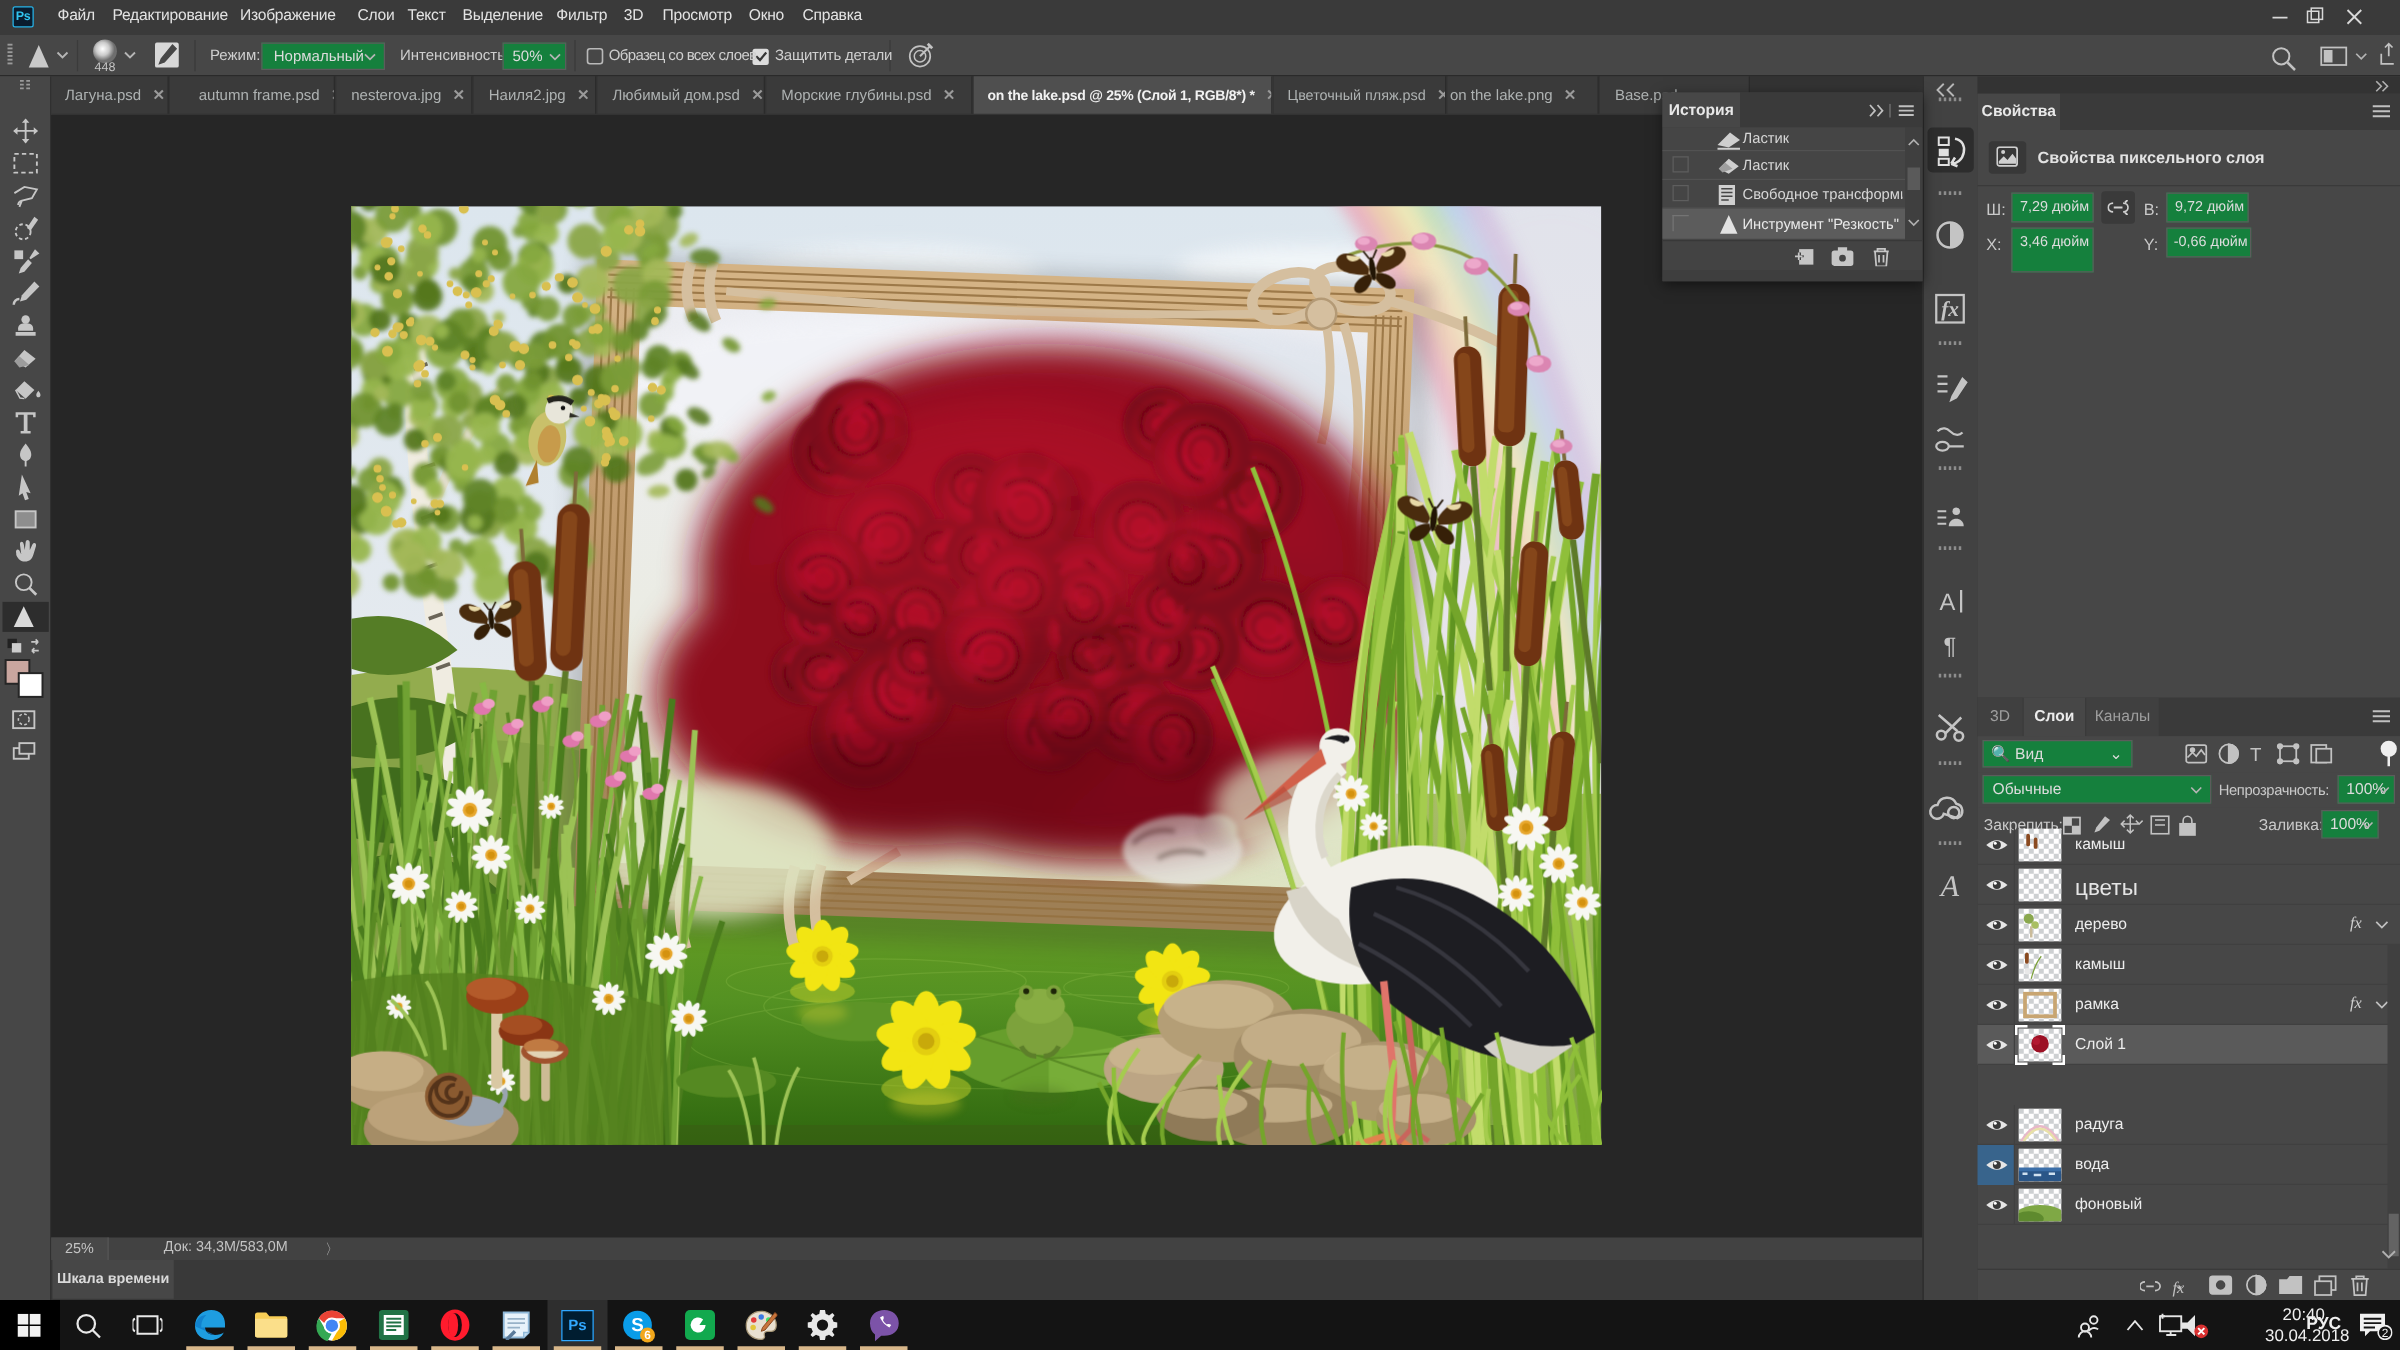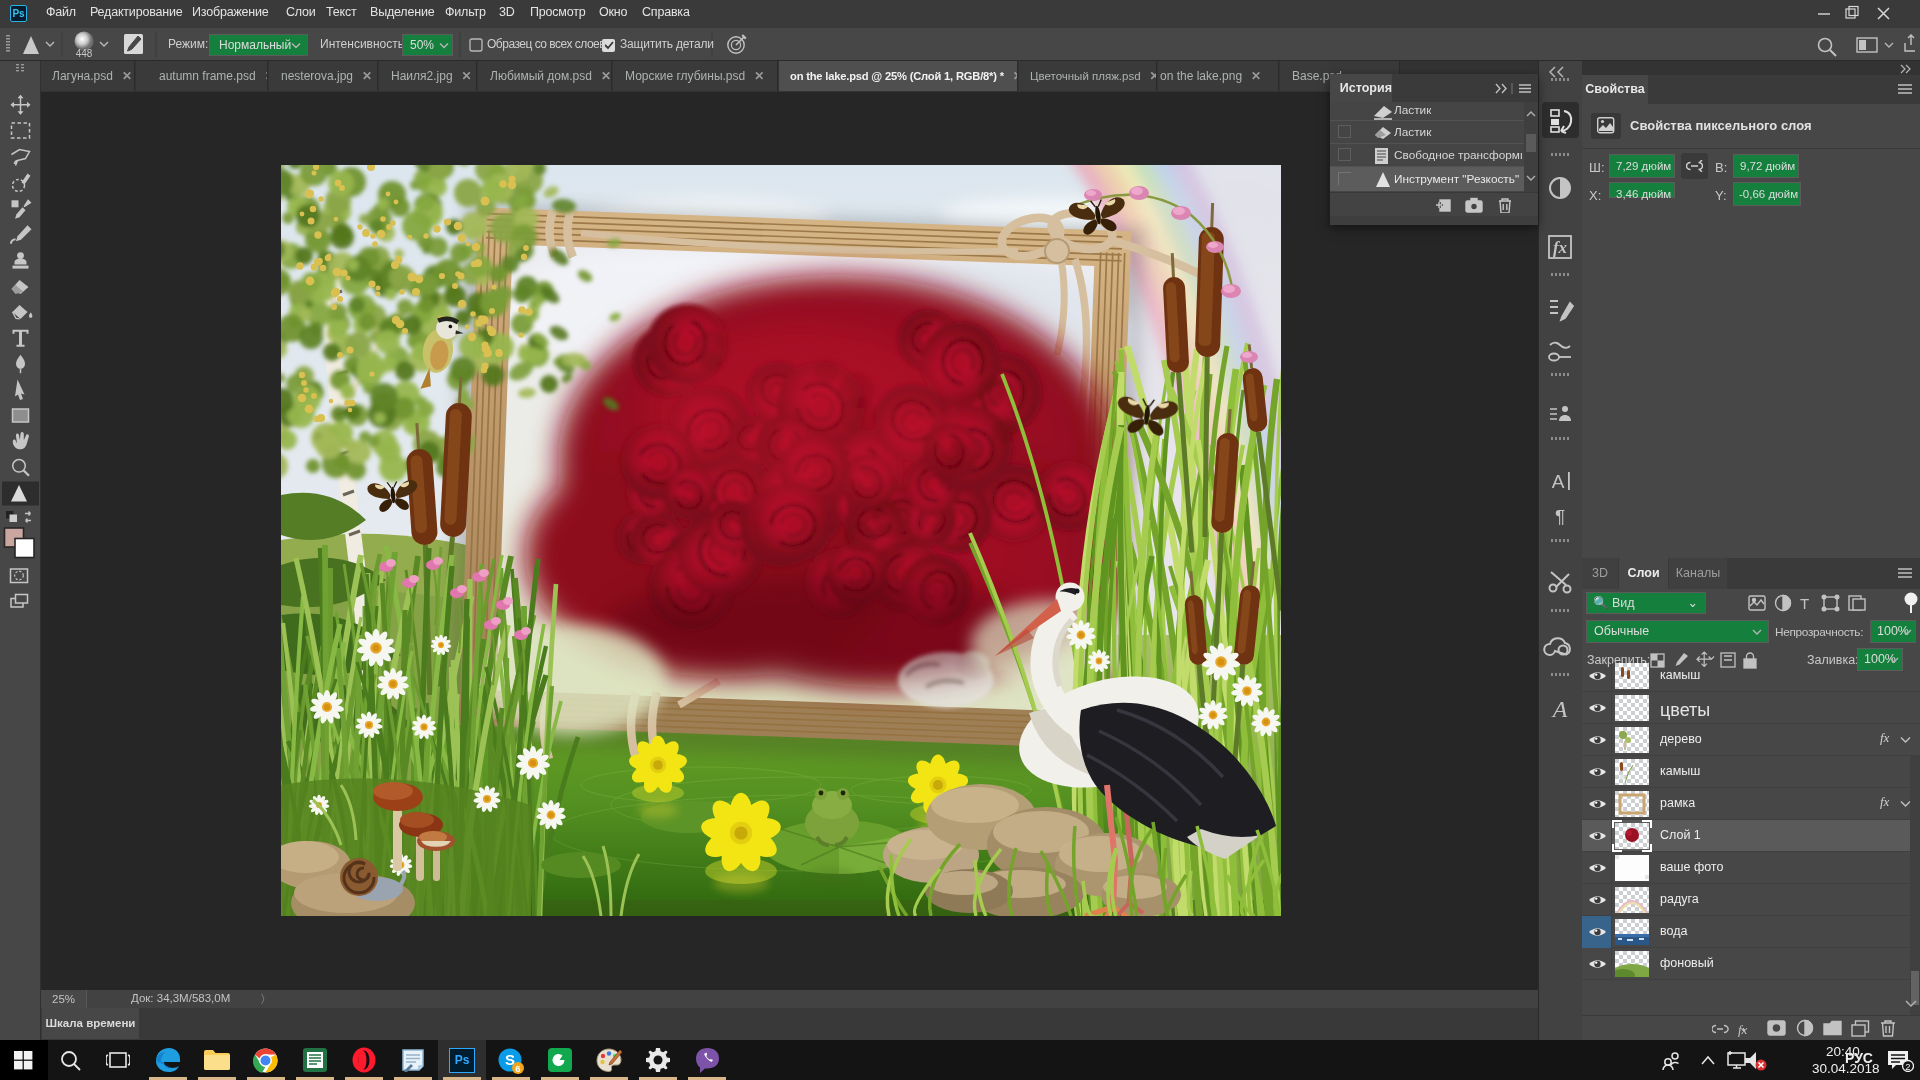--- a/index.html
+++ b/index.html
@@ -2036,21 +2036,21 @@
    <div class="abs" style="left:7px;top:56px;color:#c9c9c9;font-size:13px">Ш:</div>
    <div class="abs psfield" style="left:27px;top:50px;width:66px;height:24px;line-height:22px;padding-left:6px;font-size:11.5px;white-space:nowrap">7,29 дюйм</div>
    <div class="abs" style="left:99px;top:49px;width:27px;height:26px;background:#3a3a3a;border-radius:3px">
         <svg class="abs" style="left:5px;top:7px" width="17" height="12">
           <path d="M5 6 h7 M4.5 2.5 a4 3.5 0 0 0 0 7 M12.5 2.5 a4 3.5 0 0 1 0 7 M14 2 l2 -2 M14 10 l2 2" stroke="#d0d0d0" stroke-width="1.5" fill="none"></path>
         </svg>
       </div>
    <div class="abs" style="left:133px;top:56px;color:#c9c9c9;font-size:13px">В:</div>
    <div class="abs psfield" style="left:151px;top:50px;width:66px;height:24px;line-height:22px;padding-left:6px;font-size:11.5px;white-space:nowrap">9,72 дюйм</div>
    <div class="abs" style="left:7px;top:84px;color:#c9c9c9;font-size:13px">X:</div>
-   <div class="abs psfield" style="left:27px;top:78px;width:66px;height:16px;line-height:22px;padding-left:6px;font-size:11.5px;white-space:nowrap">3,46 дюйм</div>
+   <div class="abs psfield" style="left:27px;top:78px;width:66px;height:36px;line-height:22px;padding-left:6px;font-size:11.5px;white-space:nowrap">3,46 дюйм</div>
    <div class="abs" style="left:133px;top:84px;color:#c9c9c9;font-size:13px">Y:</div>
    <div class="abs psfield" style="left:151px;top:78px;width:68px;height:24px;line-height:22px;padding-left:5px;font-size:11.5px;white-space:nowrap">-0,66 дюйм</div>
  </div>
 
  <div class="abs" style="left:0;top:497px;width:338px;height:31px;background:#3a3a3a">
    <div class="abs" style="left:0;top:0;width:36px;height:31px;color:#9e9e9e;font-size:12.5px;line-height:31px;text-align:center;background:#404040">3D</div>
    <div class="abs" style="left:37px;top:0;width:49px;height:31px;background:#474747;color:#ececec;font-size:12.5px;font-weight:bold;line-height:31px;text-align:center">Слои</div>
    <div class="abs" style="left:87px;top:0;width:58px;height:31px;color:#9e9e9e;font-size:12.5px;line-height:31px;text-align:center;background:#404040">Каналы</div>
    <svg class="abs" style="left:316px;top:10px" width="16" height="12">
         <path d="M0 1 h14 M0 5 h14 M0 9 h14" stroke="#c0c0c0" stroke-width="1.6"></path>
@@ -2432,37 +2432,20 @@
               <rect x="24" y="24" width="4" height="4"></rect>
               <rect x="32" y="24" width="4" height="4"></rect>
             </g>
             <circle cx="17" cy="12" r="7" fill="#9c1024"></circle>
             <circle cx="14" cy="10" r="3" fill="#b31830"></circle>
           </svg><svg class="abs" style="left:-3px;top:-3px" width="40" height="32">
             <path d="M1 8 V1 H10 M30 1 H39 V8 M39 24 V31 H30 M10 31 H1 V24" stroke="#fff" stroke-width="2" fill="none"></path>
           </svg></div>
         <div class="abs" style="left:78px;top:8px;color:#ededed;font-size:12.5px">Слой 1</div>
       </div>
-      <div class="abs" style="left:0;top:181px;width:338px;height:32px;background:transparent;border-bottom:1px solid #404040">
-        <div class="abs" style="left:0;top:0;width:30px;height:32px;border-right:1px solid #404040">
-          <svg class="abs" style="left:6px;top:10px" width="19" height="12">
-            <path d="M1 6 Q 9.5 -1.5 18 6 Q 9.5 13.5 1 6 Z" fill="#e6e6e6"></path>
-            <circle cx="9.5" cy="6" r="3.2" fill="#3a3a3a"></circle>
-            <circle cx="8.2" cy="4.6" r="1.2" fill="#fff"></circle>
-          </svg>
-        </div>
-        <div class="abs" style="left:33px;top:3px;width:34px;height:26px;background:#fff"><svg width="34" height="26">
-            <rect width="34" height="26" fill="#fdfdfd"></rect>
-            <g fill="#e3e5e6">
-              <rect x="0" y="0" width="4" height="4"></rect>
-              <rect x="30" y="20" width="4" height="4"></rect>
-            </g>
-          </svg></div>
-        <div class="abs" style="left:78px;top:8px;color:#ededed;font-size:12.5px">ваше фото</div>
-      </div>
       <div class="abs" style="left:0;top:213px;width:338px;height:32px;background:transparent;border-bottom:1px solid #404040">
         <div class="abs" style="left:0;top:0;width:30px;height:32px;border-right:1px solid #404040">
           <svg class="abs" style="left:6px;top:10px" width="19" height="12">
             <path d="M1 6 Q 9.5 -1.5 18 6 Q 9.5 13.5 1 6 Z" fill="#e6e6e6"></path>
             <circle cx="9.5" cy="6" r="3.2" fill="#3a3a3a"></circle>
             <circle cx="8.2" cy="4.6" r="1.2" fill="#fff"></circle>
           </svg>
         </div>
         <div class="abs" style="left:33px;top:3px;width:34px;height:26px;background:#fff"><svg width="34" height="26">
             <defs></defs>
@@ -2646,21 +2629,21 @@
             <path d="M1 3 h14 M5 3 v-2 h6 v2 M2.5 3 l1 13 h9 l1 -13" fill="none"></path>
             <path d="M6 6 v7 M9.5 6 v7"></path>
           </g>
    </g>
   </svg>
  </div>
 </div>
 
 <div id="historypanel" class="abs" style="left:1330px;top:74px;width:208px;height:151px;background:#434343;box-shadow:0 3px 10px rgba(0,0,0,0.5)">
   <div class="abs" style="left:0;top:0;width:208px;height:28px;background:#3a3a3a">
-    <div class="abs" style="left:0;top:0;width:62px;height:28px;background:#474747;color:#e8e8e8;font-size:12.5px;font-weight:bold;line-height:28px;text-align:right">История</div>
+    <div class="abs" style="left:0;top:0;width:62px;height:28px;background:#474747;color:#e8e8e8;font-size:12.5px;font-weight:bold;line-height:28px;text-align:center">История</div>
     <svg class="abs" style="left:165px;top:9px" width="40" height="12">
         <path d="M1 1 l4 4.5 l-4 4.5 M7 1 l4 4.5 l-4 4.5" fill="none" stroke="#c0c0c0" stroke-width="1.4"></path>
         <line x1="17" y1="0" x2="17" y2="11" stroke="#777" stroke-width="1"></line>
         <path d="M24 2 h12 M24 5.5 h12 M24 9 h12" stroke="#c0c0c0" stroke-width="1.5"></path>
       </svg>
   </div>
   <div class="abs" style="left:0;top:28px;width:194px;height:90px;background:#454545">
     <div class="abs" style="left:0;top:0;width:194px;height:19px;border-bottom:1px solid #525252">
       <svg class="abs" style="left:42px;top:2px" width="22" height="16">
           <path d="M2 12 L12 2 L20 8 L11 14 Z" fill="#cfcfcf"></path>

